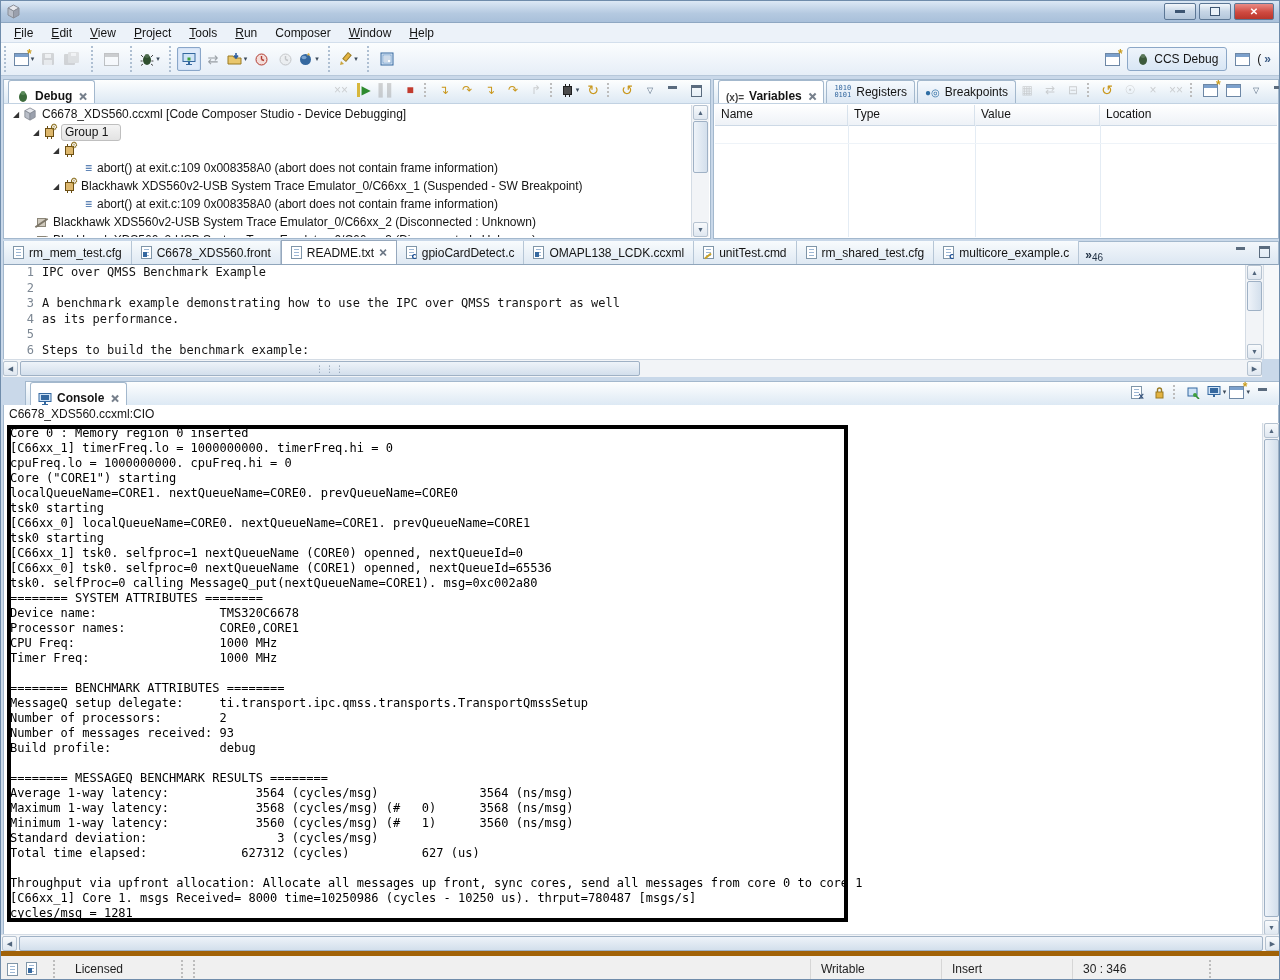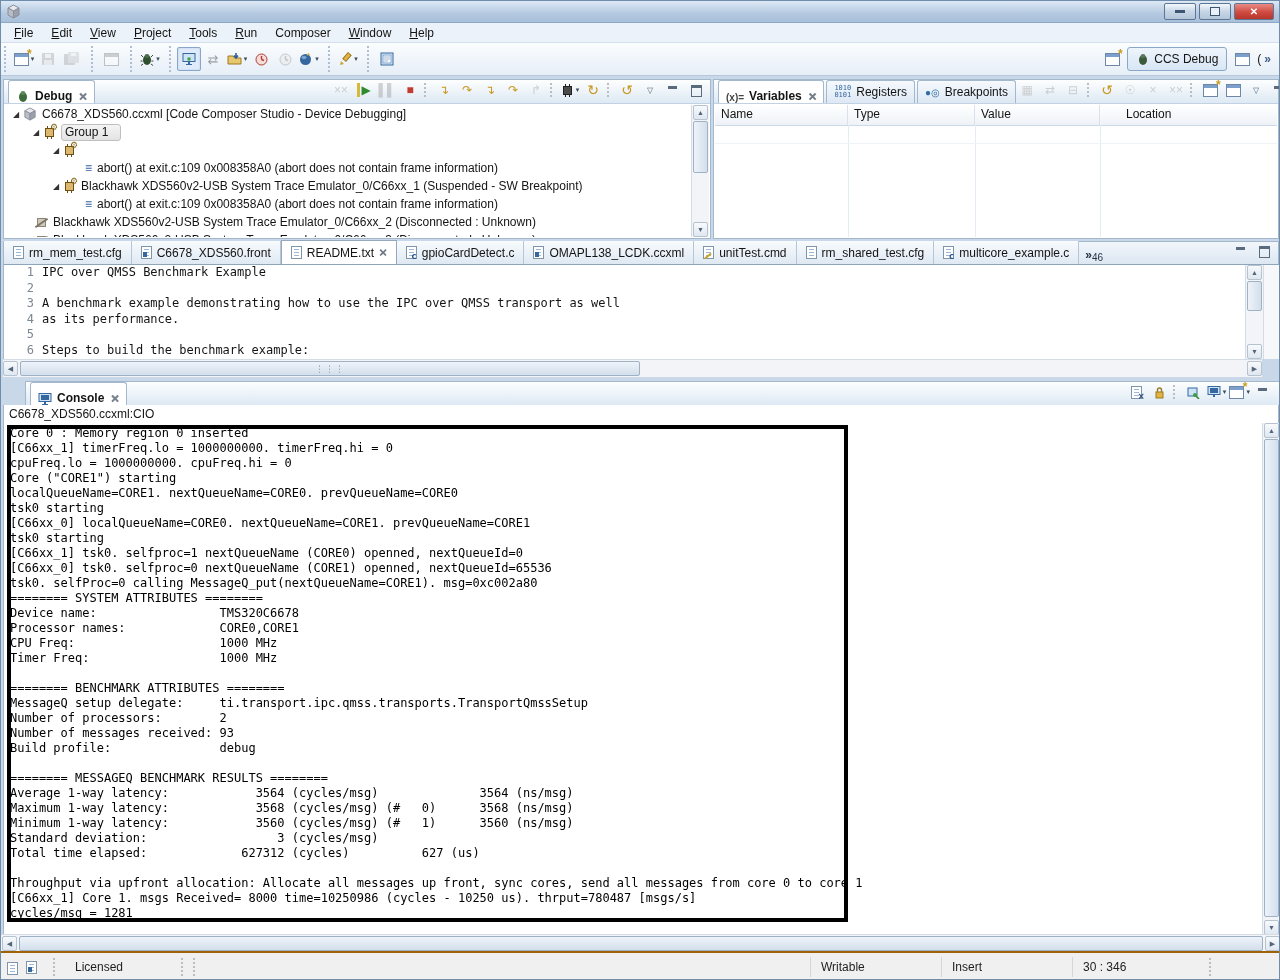--- a/index.html
+++ b/index.html
@@ -128,21 +128,21 @@
   .cpane-label{position:absolute;left:2px;top:404px;width:1276px;height:18px;background:#fff;
     border-left:1px solid #a3b8cd;border-right:1px solid #a3b8cd;box-sizing:border-box;
     padding:2px 0 0 5px;}
   .cbody{position:absolute;left:2px;top:422px;width:1259px;height:512px;background:#fff;
     border-left:1px solid #a3b8cd;box-sizing:border-box;overflow:hidden;}
   .cpre{position:absolute;left:6px;top:3px;margin:0;font:12px/15px "DejaVu Sans Mono",monospace;white-space:pre;color:#000;}
   .blackbox{position:absolute;left:3px;top:2px;width:841px;height:497px;border:4px solid #000;box-sizing:border-box;pointer-events:none;}
 
   
   .statusbar{position:absolute;left:0;top:950px;width:100%;height:30px;background:#f0f0f0;
-    border-top:2px solid #a16207;display:flex;align-items:center;box-sizing:border-box;font-size:12px;color:#1e1e1e;text-align:right;}
+    border-top:5px solid #a16207;display:flex;align-items:center;box-sizing:border-box;font-size:12px;color:#1e1e1e;text-align:right;}
   .shandle{width:4px;height:18px;border-left:2px dotted #bdbdbd;margin:0 6px;}
   .scell{padding:0 10px;height:20px;display:flex;align-items:center;}
   .scell.bordered{border-left:1px solid #d6d6d6;min-width:110px;}
   .gold{color:#c9971c;} .green{color:#2e8b2e;} .red{color:#c23b2e;} .gray{color:#9aa0a6;}
 </style>
 </head>
 <body>
 
 <div id="window">
 
@@ -495,21 +495,21 @@
         <div class="tbtn">
             <span class="mini minimize"></span>
           </div>
 
       </div>
     </div>
     <div class="vhead">
       <div class="vh" style="width:133px;">Name</div>
       <div class="vh" style="width:127px;">Type</div>
       <div class="vh" style="width:125px;">Value</div>
-      <div class="vh" style="flex:1;border-right:none;margin-left:20px;">Location</div>
+      <div class="vh" style="flex:1;border-right:none;">Location</div>
     </div>
     <div class="vgrid" style="left:134px;"></div>
     <div class="vgrid" style="left:261px;"></div>
     <div class="vgrid" style="left:386px;"></div>
     <div class="vrowline" style="top:63px;"></div>
   </div>
 
   <div class="etabbar">
     <div class="etab">
         <span class="ficon"></span>

